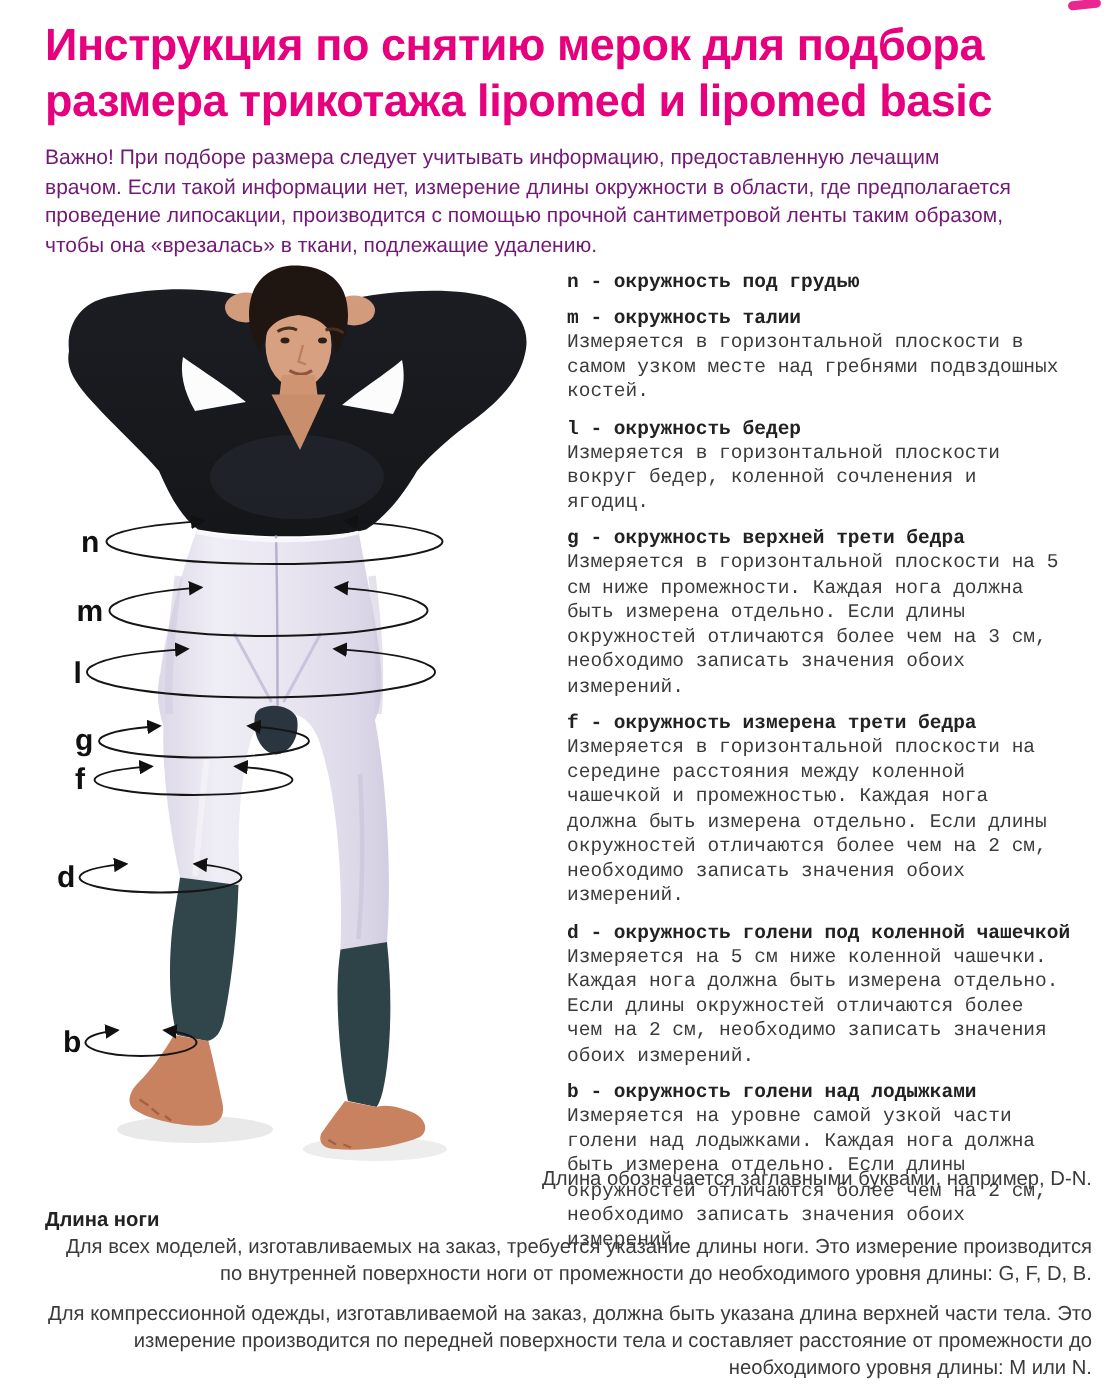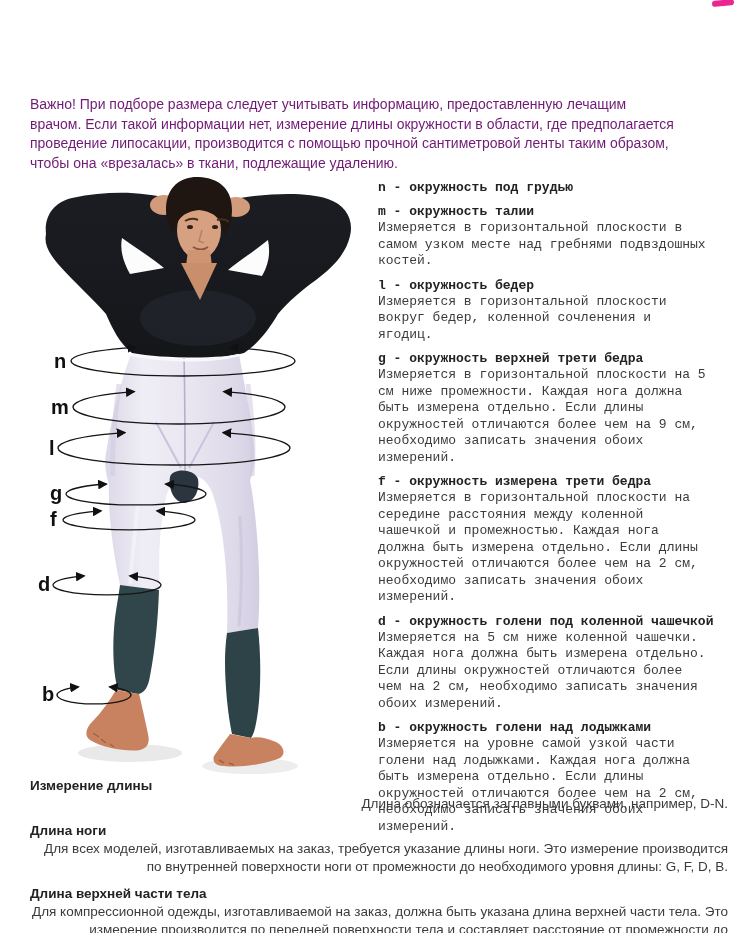--- a/index.html
+++ b/index.html
@@ -35,20 +35,24 @@
   .len-item p{margin:0;color:#3b3b3b;font-size:13.5px;line-height:18px;width:698px;text-align:right;}
   svg text.ring-letter{
     font-family:"Liberation Sans",sans-serif;font-weight:bold;font-size:20px;fill:#101010;
   }
 </style>
 </head>
 <body>
 
 <div class="page">
 
+  <div class="title">
+    <div>Инструкция по снятию мерок для подбора</div>
+    <div>размера трикотажа lipomed и lipomed basic</div>
+  </div>
 
   <div class="artifact"></div>
 
   <div class="intro">Важно! При подборе размера следует учитывать информацию, предоставленную лечащим врачом. Если такой информации нет, измерение длины окружности в области, где предполагается проведение липосакции, производится с помощью прочной сантиметровой ленты таким образом, чтобы она «врезалась» в ткани, подлежащие удалению.</div>
 
   <div class="figure-wrap">
     <svg width="352" height="602" viewBox="0 0 352 602">
       <defs>
         <marker id="arr" viewBox="0 0 10 10" refX="8.5" refY="5" markerWidth="7.5" markerHeight="7.5" orient="auto-start-reverse">
           <path d="M0,0 L10,5 L0,10 z" fill="#111"></path>
@@ -194,44 +198,42 @@
     <div class="meas-item">
       <h3>m - окружность талии</h3>
       <p>Измеряется в горизонтальной плоскости в самом узком месте над гребнями подвздошных костей.</p>
     </div>
     <div class="meas-item">
       <h3>l - окружность бедер</h3>
       <p>Измеряется в горизонтальной плоскости вокруг бедер, коленной сочленения и ягодиц.</p>
     </div>
     <div class="meas-item">
       <h3>g - окружность верхней трети бедра</h3>
-      <p>Измеряется в горизонтальной плоскости на 5 см ниже промежности. Каждая нога должна быть измерена отдельно. Если длины окружностей отличаются более чем на 9 см, необходимо записать значения обоих измерений.</p>
+      <p>Измеряется в горизонтальной плоскости на 5 см ниже промежности. Каждая нога должна быть измерена отдельно. Если длины окружностей отличаются более чем на 3 см, необходимо записать значения обоих измерений.</p>
     </div>
     <div class="meas-item">
       <h3>f - окружность измерена трети бедра</h3>
       <p>Измеряется в горизонтальной плоскости на середине расстояния между коленной чашечкой и промежностью. Каждая нога должна быть измерена отдельно. Если длины окружностей отличаются более чем на 2 см, необходимо записать значения обоих измерений.</p>
     </div>
     <div class="meas-item">
       <h3>d - окружность голени под коленной чашечкой</h3>
       <p>Измеряется на 5 см ниже коленной чашечки. Каждая нога должна быть измерена отдельно. Если длины окружностей отличаются более чем на 2 см, необходимо записать значения обоих измерений.</p>
     </div>
     <div class="meas-item">
       <h3>b - окружность голени над лодыжками</h3>
       <p>Измеряется на уровне самой узкой части голени над лодыжками. Каждая нога должна быть измерена отдельно. Если длины окружностей отличаются более чем на 2 см, необходимо записать значения обоих измерений.</p>
     </div>
   </div>
 
   <div class="lengths">
     <div class="len-item">
-      <h3>Измерение длины</h3>
       <p>Длина обозначается заглавными буквами, например, D-N.</p>
     </div>
     <div class="len-item">
       <h3>Длина ноги</h3>
       <p>Для всех моделей, изготавливаемых на заказ, требуется указание длины ноги. Это измерение производится по внутренней поверхности ноги от промежности до необходимого уровня длины: G, F, D, B.</p>
     </div>
     <div class="len-item">
-      <h3>Длина верхней части тела</h3>
       <p>Для компрессионной одежды, изготавливаемой на заказ, должна быть указана длина верхней части тела. Это измерение производится по передней поверхности тела и составляет расстояние от промежности до необходимого уровня длины: M или N.</p>
     </div>
   </div>
 
 </div>
 
 </body></html>

